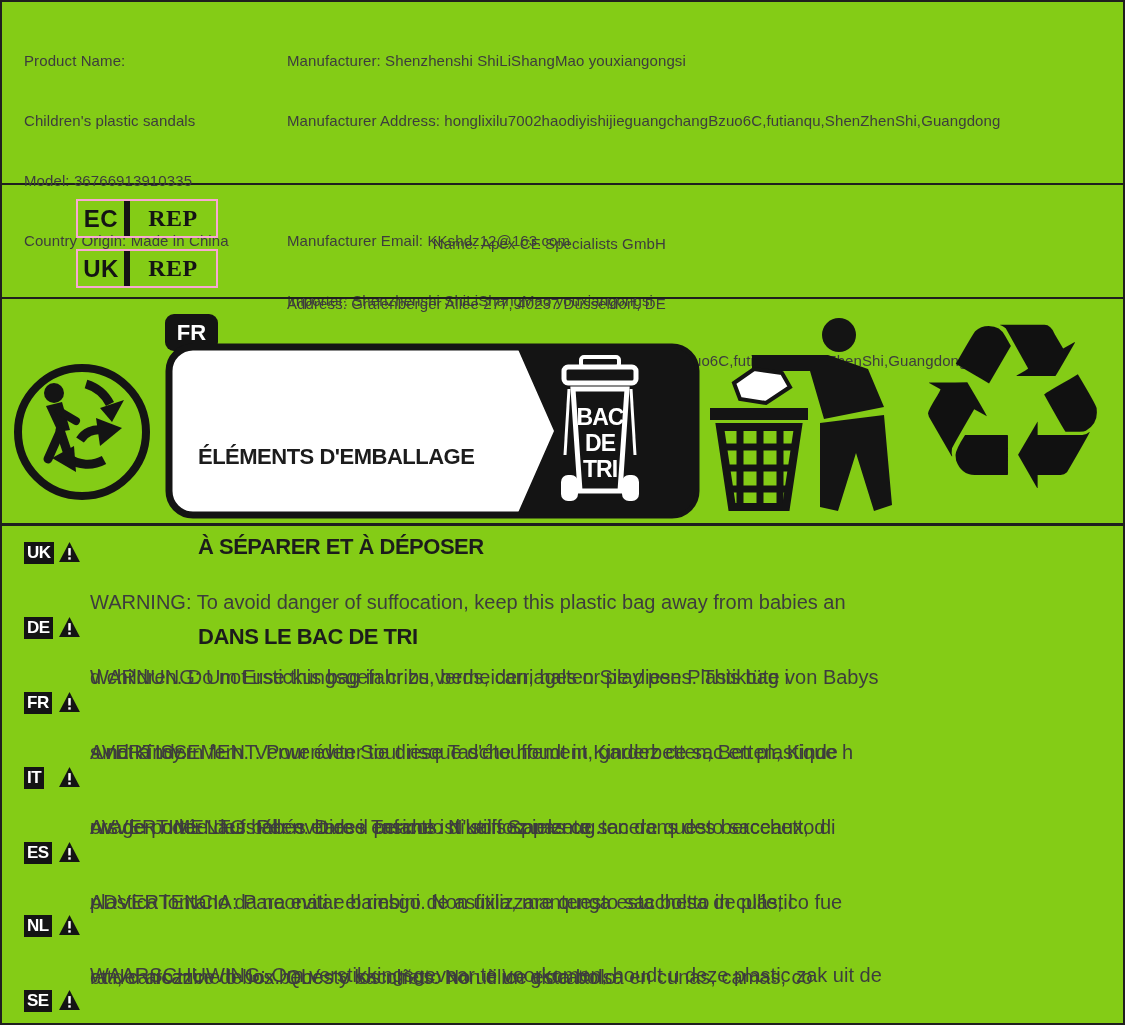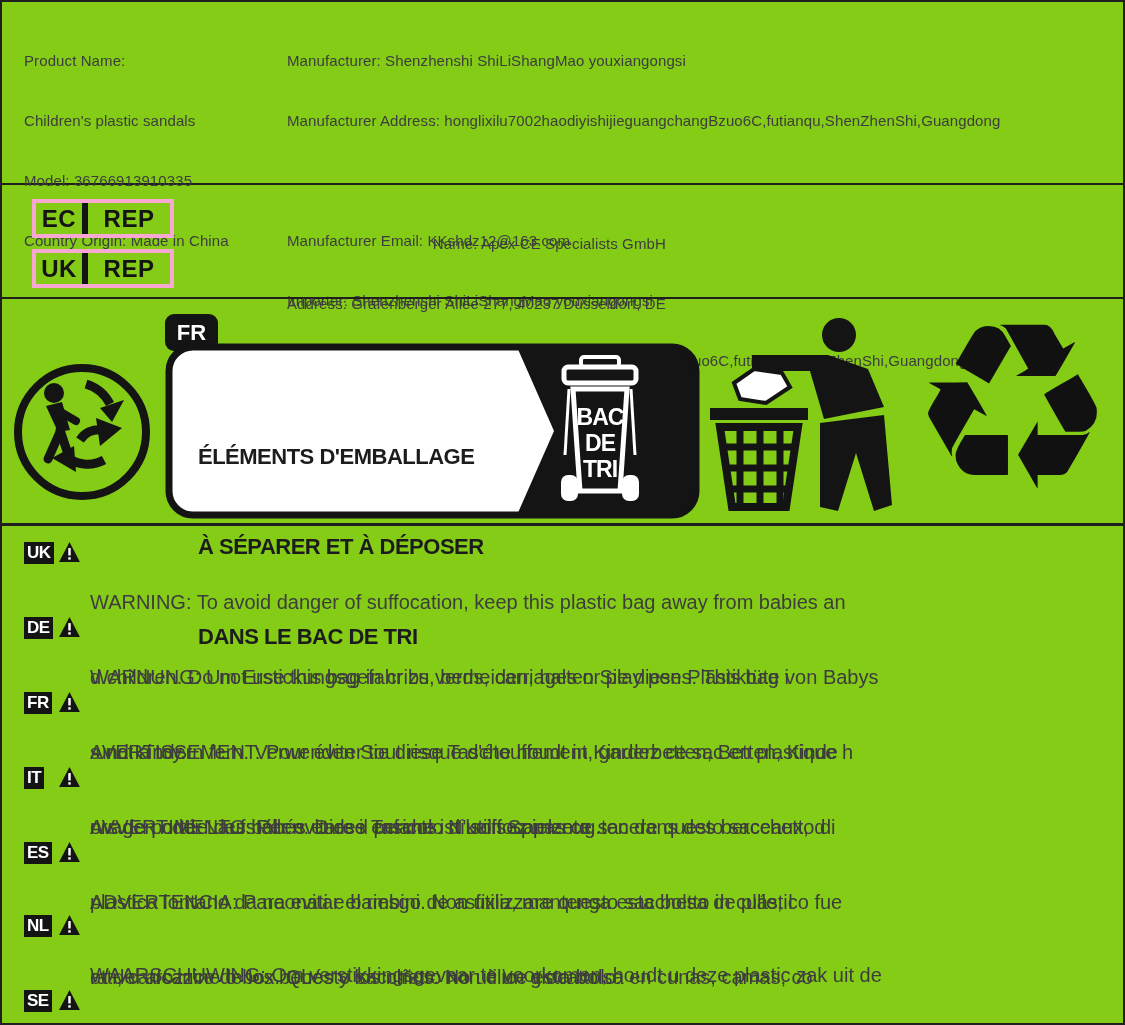--- a/index.html
+++ b/index.html
@@ -17,25 +17,25 @@
   .sec-warnings { top:527px; height:498px; }
 
   .tcol { position:absolute; font-size:15px; line-height:20px; white-space:pre; letter-spacing:.1px; }
   .col-left  { left:22px;  top:9px; }
   .col-right { left:285px; top:9px; }
   .tline { min-height:20px; }
 
   .rep-badges { position:absolute; left:30px; top:12px; }
   .rep-badge {
     width:142px; height:39px; box-sizing:border-box;
-    border:4px solid #f9a8d4; display:flex; margin-bottom:11px;
-    color:#141414; font-weight:bold; font-size:24px; letter-spacing:.5px;
+    border:2px solid #f9a8d4; display:flex; margin-bottom:11px;
+    color:#141414; font-weight:bold; font-size:24px; letter-spacing:.5px;margin-left:44px;
   }
   .rb-l { width:46px; border-right:6px solid #141414; display:flex; align-items:center; justify-content:center; }
-  .rb-r { flex:1; display:flex; align-items:center; justify-content:center; }
+  .rb-r { flex:1; display:flex; align-items:center; justify-content:center;font-family:Liberation Serif, serif; }
   .rep-text { left:285px; top:7px;text-align:right; }
 
   .fr-tab {
     position:absolute; left:163px; top:13px; width:53px; height:37px;
     background:#141414; color:#fff; border-radius:9px;
     display:flex; align-items:center; justify-content:center;
     font-weight:bold; font-size:22px;
   }
   .banner-svg { position:absolute; left:163px; top:42px; }
   .banner-text {

